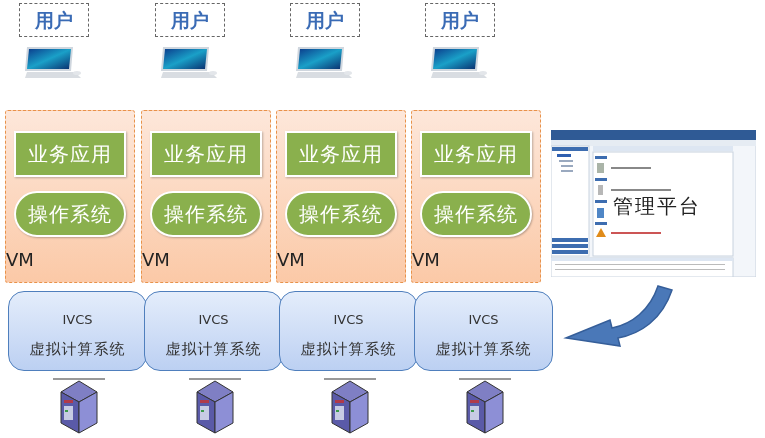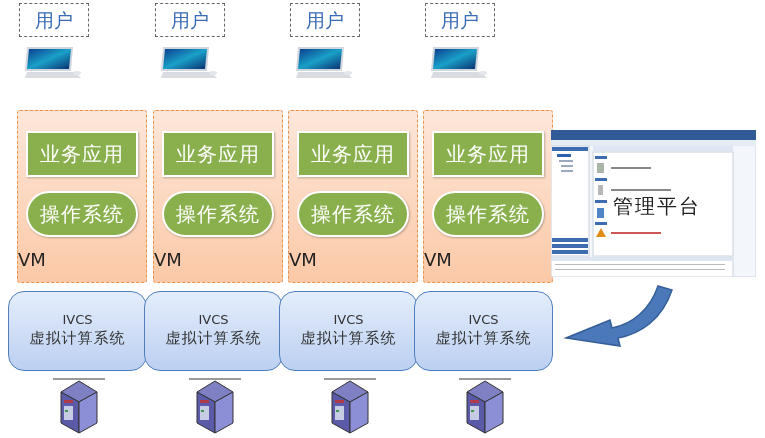--- a/index.html
+++ b/index.html
@@ -1,31 +1,31 @@
 <!DOCTYPE html>
 <html><head>
 <meta charset="utf-8">
 <style>
   html,body{margin:0;padding:0;background:#fff;}
   body{width:765px;height:438px;position:relative;overflow:hidden;font-family:"DejaVu Sans","Liberation Sans",sans-serif;}
   .col{position:absolute;top:0;width:130px;height:438px;}
   .user-box{position:absolute;left:14px;top:3px;width:70px;height:34px;border:1px dashed #666;box-sizing:border-box;
-    color:#3a6bb5;font-weight:normal;font-size:19px;text-align:center;line-height:32px;background:#fff;}
+    color:#3a6bb5;font-weight:bold;font-size:19px;text-align:center;line-height:32px;background:#fff;}
   .monitor{position:absolute;left:18px;top:45px;width:64px;height:36px;}
-  .vm{position:absolute;left:12px;top:110px;width:130px;height:173px;box-sizing:border-box;
+  .vm{position:absolute;left:0;top:110px;width:130px;height:173px;box-sizing:border-box;
     border:1.5px dashed #e8924a;background:linear-gradient(#fde7da,#fbc9a7);border-radius:3px;}
   .green{position:absolute;left:8px;width:112px;height:46px;box-sizing:border-box;border:2px solid #fff;
     background:#8ab04d;color:#fff;font-size:20px;text-align:center;line-height:42px;letter-spacing:1px;
     box-shadow:1px 1px 2px rgba(0,0,0,0.25);}
   .g1{top:20px;} .g2{top:80px;border-radius:23px;}
   .vm-label{position:absolute;left:0;top:134px;width:100%;text-align:left;font-size:18px;color:#222;line-height:30px;}
   .ivcs{position:absolute;left:3px;top:291px;width:139px;height:80px;box-sizing:border-box;border:1.5px solid #4f7fbd;
     border-radius:16px;background:linear-gradient(#e4edfb,#bcd0f2);text-align:center;color:#333;padding-top:19px;}
   .ivcs .l1{font-size:13px;line-height:17px;}
-  .ivcs .l2{font-size:15px;line-height:21px;letter-spacing:1px;}
+  .ivcs .l2{font-size:15px;line-height:21px;letter-spacing:1px;margin-top:11px;}
   .server-line{position:absolute;left:48px;top:378px;width:52px;height:2px;background:#999;}
   .server{position:absolute;left:54px;top:380px;width:40px;height:54px;}
   .mgmt{position:absolute;left:551px;top:130px;width:205px;height:147px;}
   .mgmt-label{position:absolute;left:613px;top:193px;font-size:20px;color:#222;font-family:"DejaVu Serif","Liberation Serif",serif;letter-spacing:2px;}
   .arrow{position:absolute;left:550px;top:280px;width:130px;height:72px;}
 </style>
 </head>
 <body>
 
 <div id="diagram">

